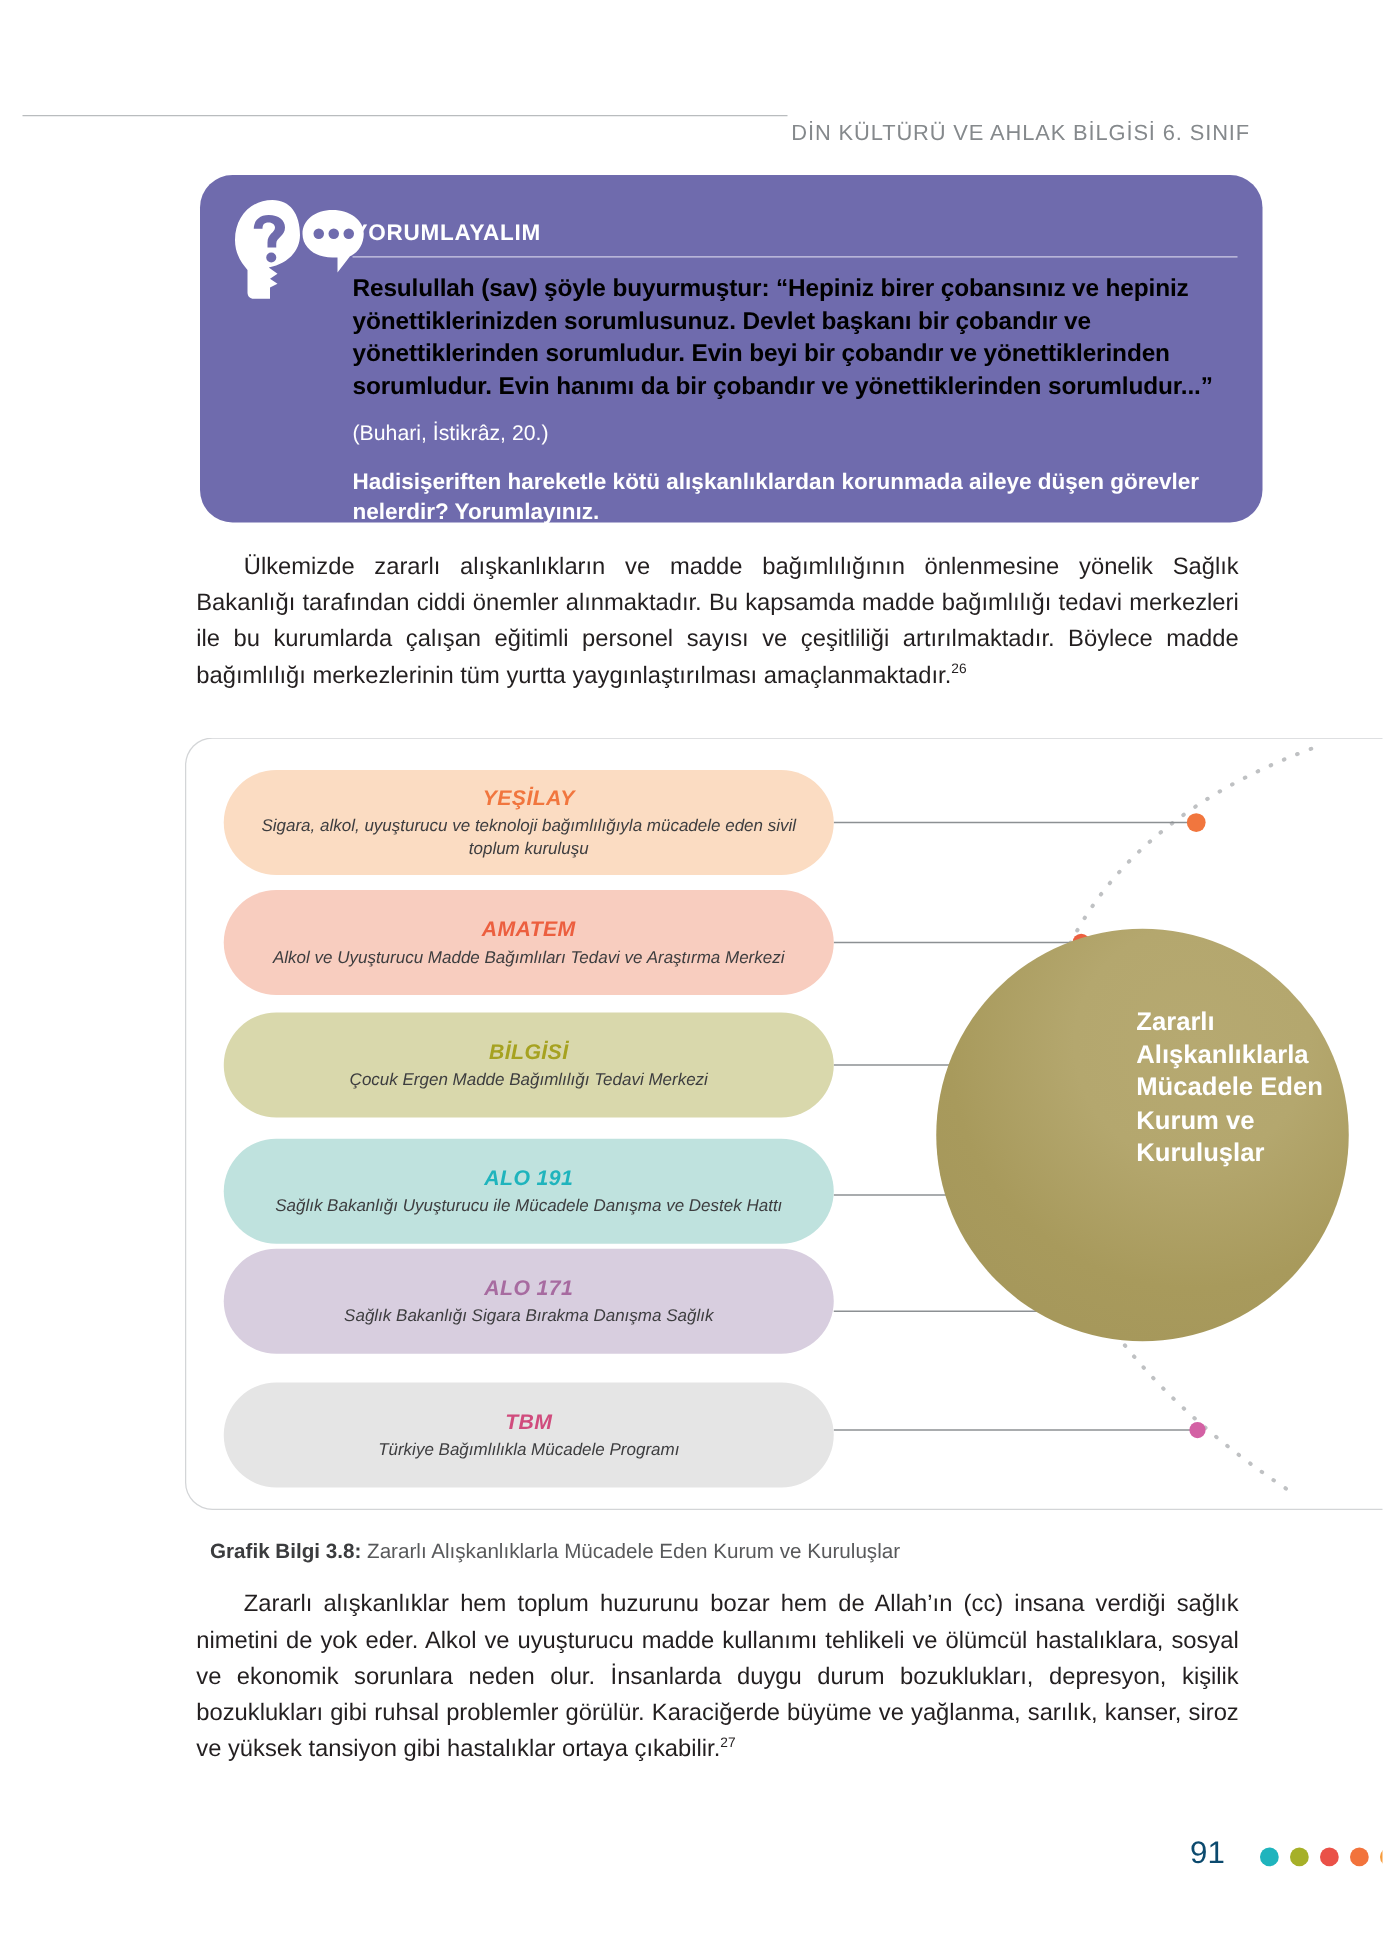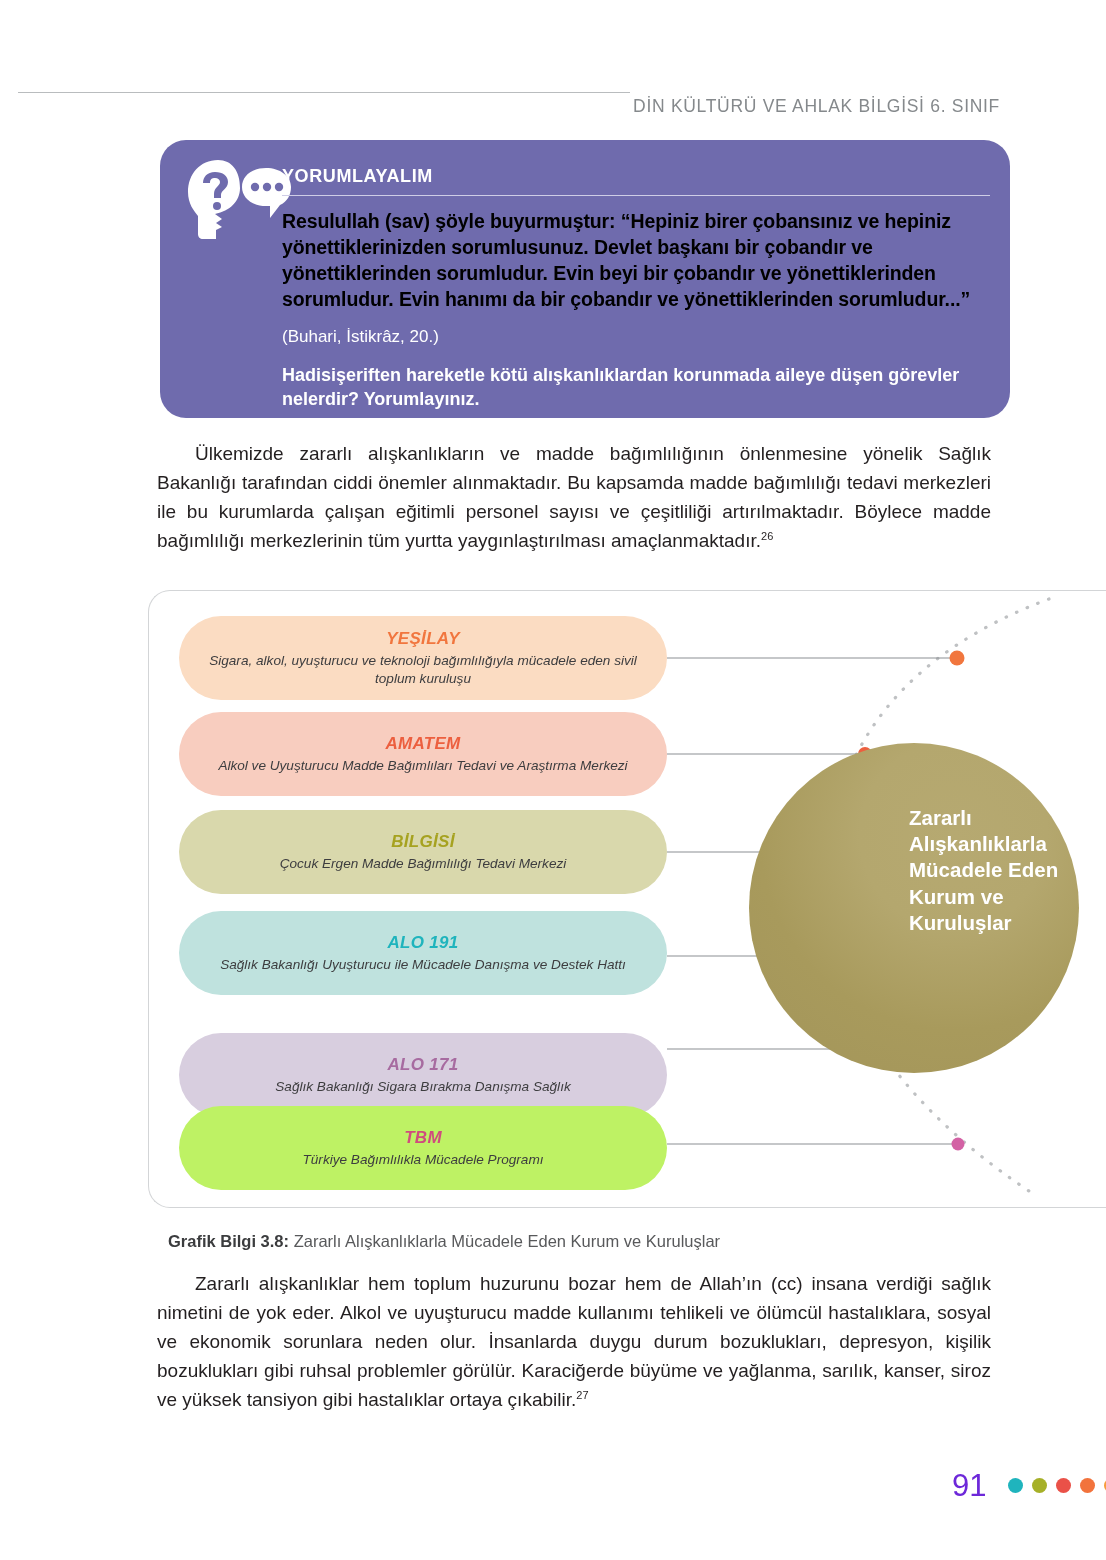--- a/index.html
+++ b/index.html
@@ -24,21 +24,21 @@
   }
   
   .callout{
     position:absolute;left:160px;top:140px;width:850px;height:278px;
     background:#6f6bad;border-radius:26px;
   }
   .callout-icons{
     position:absolute;left:22px;top:16px;width:110px;height:86px;
   }
   .callout-body{
-    position:absolute;left:122px;top:26px;width:708px;
+    position:absolute;left:122px;top:36px;width:708px;
   }
   .callout-heading{
     font-size:18px;font-weight:bold;color:#ffffff;letter-spacing:.6px;
   }
   .callout-hr{
     margin:8px 0 12px 0;height:1px;background:#cfcde6;width:100%;
   }
   .callout-quote{
     font-size:19.5px;line-height:1.34;color:#000000;font-weight:bold;
     letter-spacing:-.1px;
@@ -88,21 +88,21 @@
     font-size:20.5px;font-weight:bold;line-height:1.28;color:#ffffff;
   }
   
   .caption{
     position:absolute;left:168px;top:1232px;width:800px;
     font-size:16.5px;color:#58595b;
   }
   .caption b{color:#3b3c3e;}
   
   .page-number{
-    position:absolute;left:952px;top:1468px;font-size:31px;color:#6d28d9;
+    position:absolute;left:952px;top:1468px;font-size:25px;color:#0c4a6e;
   }
   .footer-dots{
     position:absolute;left:1008px;top:1478px;display:flex;gap:9px;align-items:center;
   }
   .footer-dot{width:15px;height:15px;border-radius:50%;}
 </style>
 </head>
 <body>
 
 <div class="header">
@@ -172,26 +172,26 @@
   <div class="pill" style="top:219px;background:#d9d8ac;">
     <div class="pill-title" style="color:#a6a220;">BİLGİSİ</div>
     <div class="pill-desc">Çocuk Ergen Madde Bağımlılığı Tedavi Merkezi</div>
   </div>
 
   <div class="pill" style="top:320px;background:#bfe2de;">
     <div class="pill-title" style="color:#1fb4bd;">ALO 191</div>
     <div class="pill-desc">Sağlık Bakanlığı Uyuşturucu ile Mücadele Danışma ve Destek Hattı</div>
   </div>
 
-  <div class="pill" style="top:442px;background:#d8cedf;">
+  <div class="pill" style="top:408px;background:#d8cedf;">
     <div class="pill-title" style="color:#a76ba0;">ALO 171</div>
     <div class="pill-desc">Sağlık Bakanlığı Sigara Bırakma Danışma Sağlık</div>
   </div>
 
-  <div class="pill" style="top:515px;background:#bef264;">
+  <div class="pill" style="top:515px;background:#e5e5e5;">
     <div class="pill-title" style="color:#d04c7d;">TBM</div>
     <div class="pill-desc">Türkiye Bağımlılıkla Mücadele Programı</div>
   </div>
 
 </div>
 
 <div class="caption">
   <b>Grafik Bilgi 3.8:</b><span> Zararlı Alışkanlıklarla Mücadele Eden Kurum ve Kuruluşlar</span>
 </div>
 

